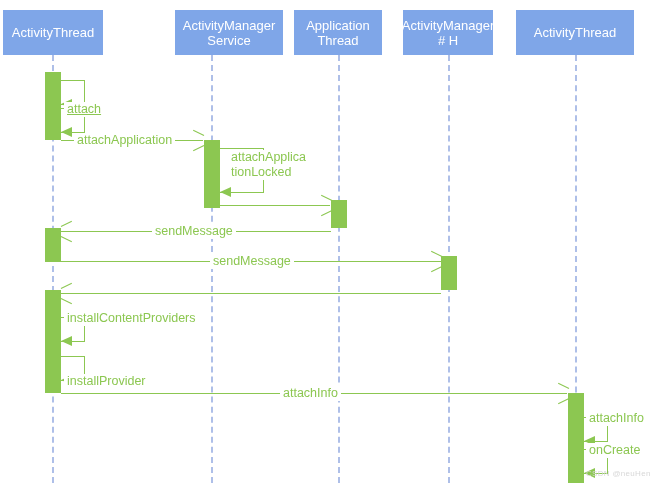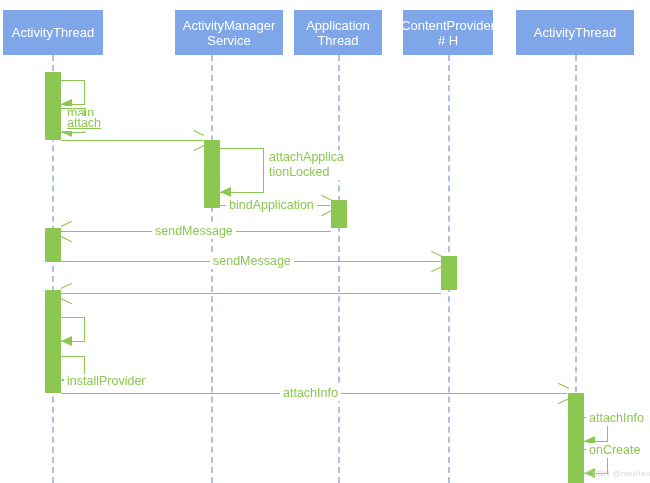--- a/index.html
+++ b/index.html
@@ -123,21 +123,21 @@
   <div class="participant" style="left:3px;width:100px;">
       <span>ActivityThread</span>
     </div>
   <div class="participant" style="left:175px;width:108px;">
       <span>ActivityManager Service</span>
     </div>
   <div class="participant" style="left:294px;width:88px;justify-content:center;">
       <span>Application Thread</span>
     </div>
   <div class="participant" style="left:403px;width:90px;">
-      <span>ContentProvider # H</span>
+      <span>ActivityManager # H</span>
     </div>
   <div class="participant" style="left:516px;width:118px;">
       <span>ActivityThread</span>
     </div>
 
   <div class="activation" style="left:45px;top:72px;height:68px;"></div>
   <div class="activation" style="left:204px;top:140px;height:68px;"></div>
   <div class="activation" style="left:331px;top:200px;height:28px;"></div>
   <div class="activation" style="left:45px;top:228px;height:34px;"></div>
   <div class="activation" style="left:441px;top:256px;height:34px;"></div>
@@ -151,54 +151,55 @@
   </div>
   <div class="arrow-left" style="left:61px;top:99px;"></div>
   <div class="msg-label" style="left:64px;top:74px;margin-top:32px;">main</div>
 
   <div class="self-call" style="left:61px;top:108px;width:24px;height:24px;">
     <div class="top" style="top:0;width:24px;"></div>
     <div class="right" style="left:23px;top:0;height:24px;"></div>
     <div class="bottom" style="top:24px;width:24px;"></div>
   </div>
   <div class="arrow-left" style="left:61px;top:127px;"></div>
-  <div class="msg-label" style="left:64px;top:116px;text-decoration:underline;">attach</div>
+  <div class="msg-label" style="left:64px;top:102px;text-decoration:underline;">attach</div>
 
   <div class="msg-line" style="left:61px;top:140px;width:142px;"></div>
   <div class="arrow-right-open" style="left:192px;top:135px;"></div>
+  <div class="msg-label" style="left:74px;top:133px;">attachApplication</div>
 
   <div class="self-call" style="left:220px;top:148px;width:44px;height:44px;">
     <div class="top" style="top:0;width:44px;"></div>
     <div class="right" style="left:43px;top:0;height:44px;"></div>
     <div class="bottom" style="top:44px;width:44px;"></div>
   </div>
   <div class="arrow-left" style="left:220px;top:187px;"></div>
-  <div class="msg-label wrap" style="left:228px;top:150px;margin-left:38px;">attachApplica tionLocked</div>
+  <div class="msg-label wrap" style="left:228px;top:150px;">attachApplica tionLocked</div>
 
   <div class="msg-line" style="left:220px;top:205px;width:110px;"></div>
   <div class="arrow-right-open" style="left:320px;top:200px;"></div>
-  <div class="msg-label" style="left:226px;top:198px;">bindApplication</div>
 
   <div class="msg-line" style="left:61px;top:231px;width:270px;"></div>
   <div class="arrow-left-open" style="left:61px;top:226px;"></div>
   <div class="msg-label" style="left:152px;top:224px;">sendMessage</div>
 
   <div class="msg-line" style="left:61px;top:261px;width:380px;"></div>
   <div class="arrow-right-open" style="left:430px;top:256px;"></div>
   <div class="msg-label" style="left:210px;top:254px;">sendMessage</div>
 
   <div class="msg-line" style="left:61px;top:293px;width:380px;"></div>
   <div class="arrow-left-open" style="left:61px;top:288px;"></div>
 
   <div class="self-call" style="left:61px;top:317px;width:24px;height:24px;">
     <div class="top" style="top:0;width:24px;"></div>
     <div class="right" style="left:23px;top:0;height:24px;"></div>
     <div class="bottom" style="top:24px;width:24px;"></div>
   </div>
   <div class="arrow-left" style="left:61px;top:336px;"></div>
+  <div class="msg-label" style="left:64px;top:311px;">installContentProviders</div>
 
   <div class="self-call" style="left:61px;top:356px;width:24px;height:24px;">
     <div class="top" style="top:0;width:24px;"></div>
     <div class="right" style="left:23px;top:0;height:24px;"></div>
     <div class="bottom" style="top:24px;width:24px;"></div>
   </div>
   <div class="arrow-left" style="left:61px;top:375px;"></div>
   <div class="msg-label" style="left:64px;top:350px;margin-top:24px;">installProvider</div>
 
   <div class="msg-line" style="left:61px;top:393px;width:506px;"></div>

